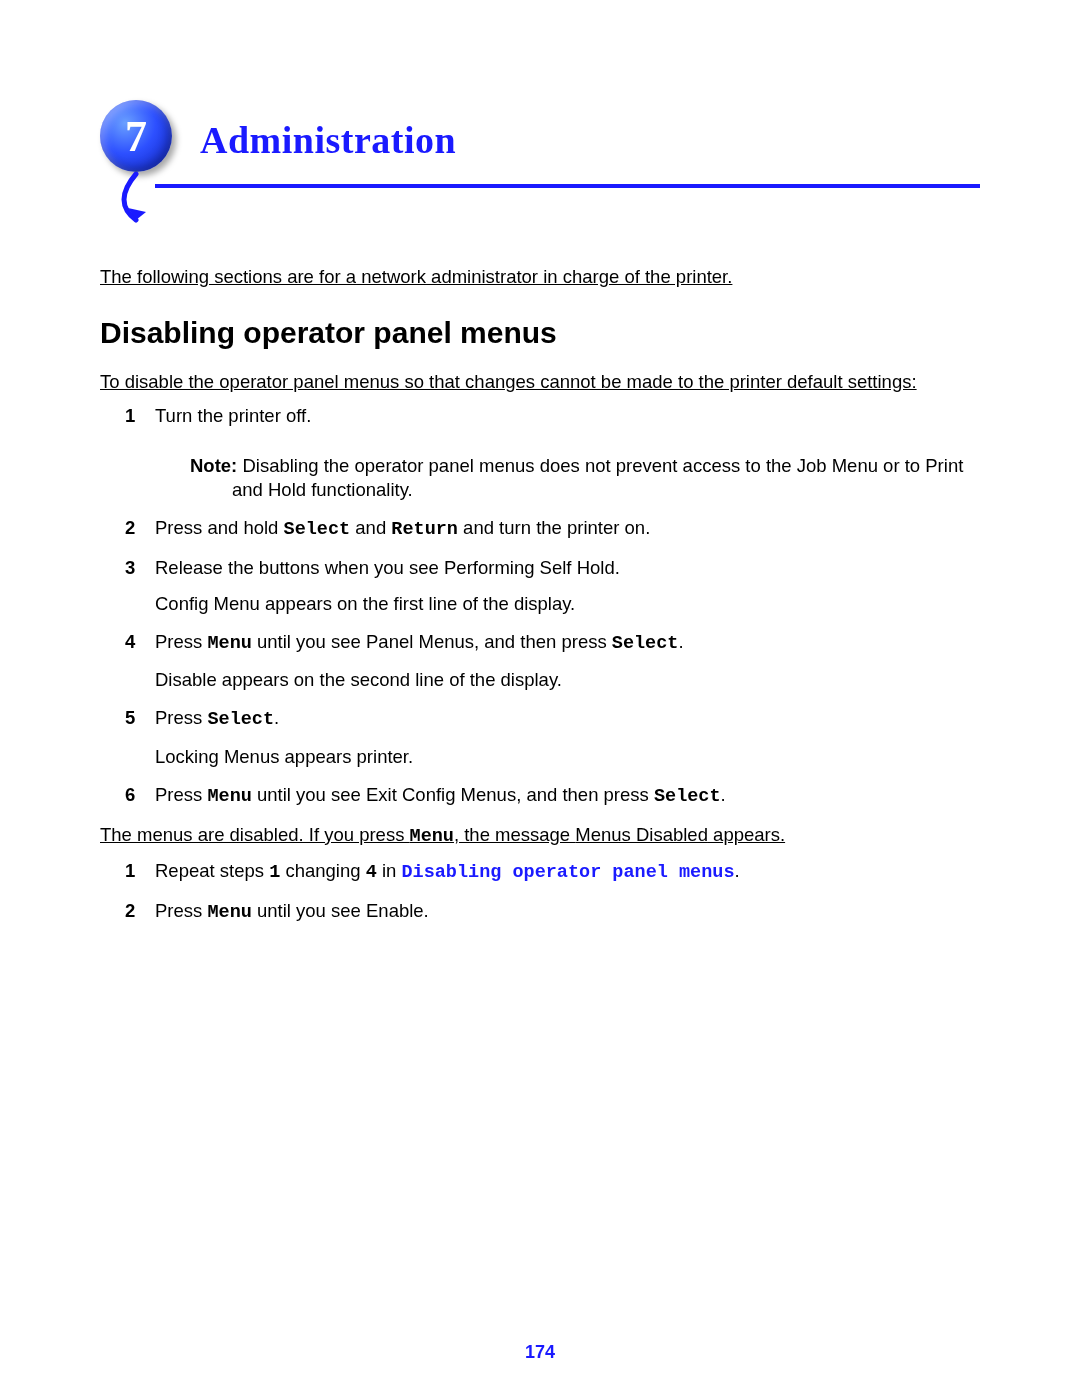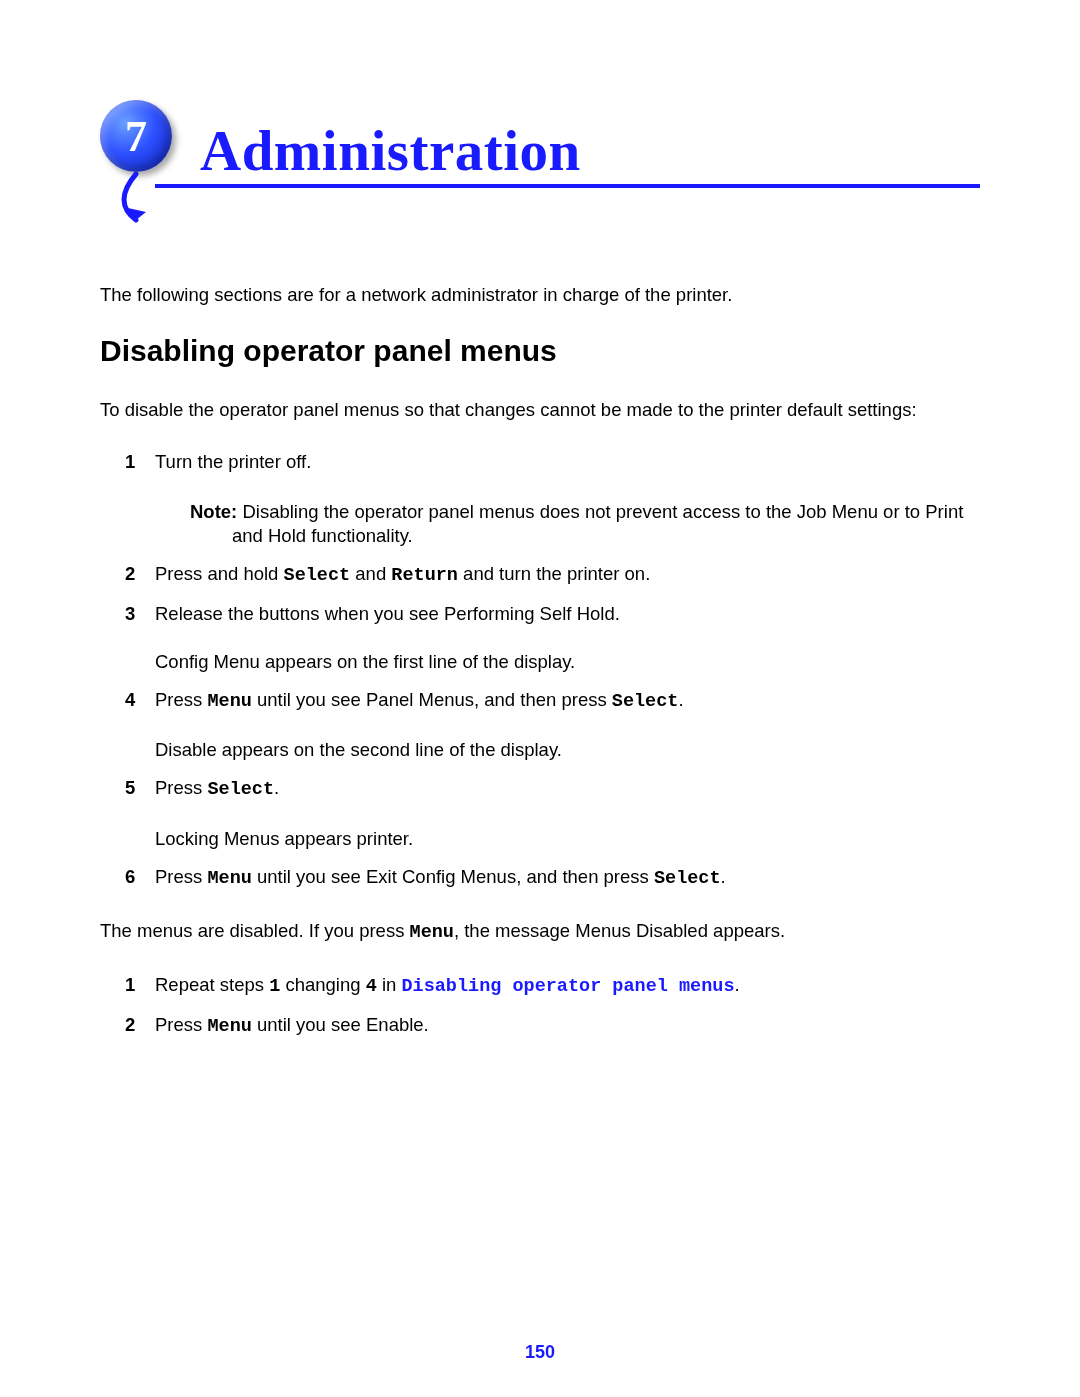--- a/index.html
+++ b/index.html
@@ -46,21 +46,21 @@
   .badge-number {
     color: #fff;
     font-size: 44px;
     font-weight: bold;
     font-family: Georgia, 'Times New Roman', serif;
   }
   .chapter-title {
     position: absolute;
     left: 100px;
     top: 18px;
-    font-size: 57px;
+    font-size: 38px;
     color: #1a1aff;
     font-family: Georgia, 'Times New Roman', serif;
     font-weight: bold;
     letter-spacing: 0.5px;
   }
   .rule-wrap {
     position: absolute;
     left: 0;
     top: 72px;
     width: 880px;
@@ -76,21 +76,21 @@
   }
   .intro {
     margin-bottom: 24px;
   }
   h2.section {
     font-size: 30px;
     font-weight: bold;
     margin: 20px 0 18px 0;
     color: #000;
   }
-  p { margin: 28px 0; }
+  p { margin: 10px 0; text-decoration: underline; }
   ol.steps {
     list-style: none;
     padding: 0;
     margin: 10px 0 10px 0;
   }
   ol.steps > li {
     position: relative;
     padding-left: 55px;
     margin: 10px 0 14px 0;
   }
@@ -105,21 +105,21 @@
     font-family: "Courier New", Courier, monospace;
     font-weight: bold;
   }
   .note-block {
     margin: 26px 0 14px 35px;
     text-indent: -42px;
     padding-left: 42px;
   }
   .note-label { font-weight: bold; }
   .sub {
-    margin: 24px 0 4px 0;
+    margin: 12px 0 4px 0;
   }
   .link {
     color: #1a1aff;
     font-family: "Courier New", Courier, monospace;
     font-weight: bold;
   }
   .boldnum {
     font-family: "Courier New", Courier, monospace;
     font-weight: bold;
   }
@@ -210,14 +210,14 @@
         </li>
         <li>
           <span class="num">2</span>
           <span>Press </span><span class="mono">Menu</span><span> until you see Enable.</span>
         </li>
       </ol>
 
     </div>
   </div>
 
-  <div class="page-number">150</div>
+  <div class="page-number">174</div>
 </div>
 
 </body></html>

